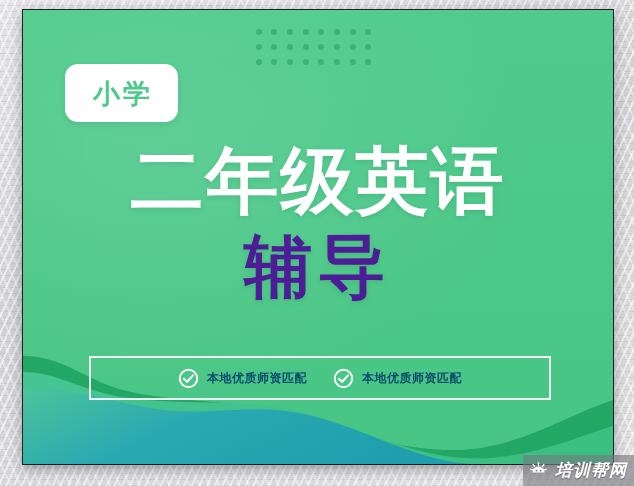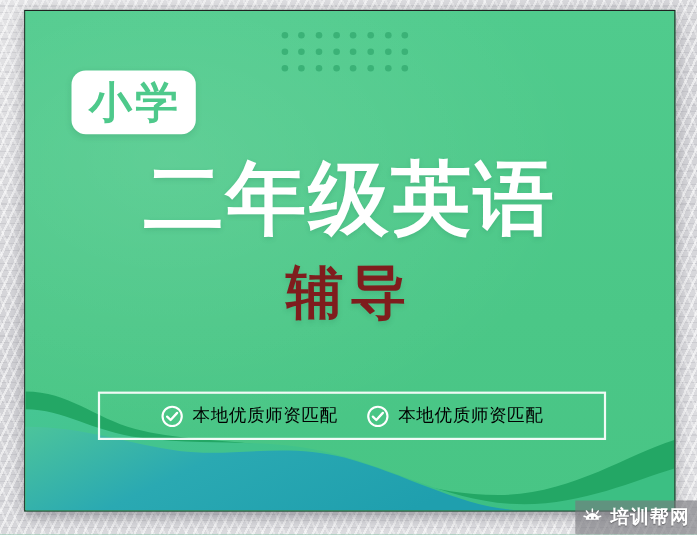--- a/index.html
+++ b/index.html
@@ -85,21 +85,21 @@
     background: #ffffff;
     border-radius: 13px;
     display: flex;
     align-items: center;
     justify-content: center;
     z-index: 4;
     box-shadow: 0 2px 6px rgba(20,90,60,.14);
   }
   #level-badge-text {
     color: #4ec98b;
-    font-size: 39px;
+    font-size: 27px;
     line-height: 1;
     font-weight: 700;
     letter-spacing: 3px;
     padding-left: 3px;
   }
 
   
   #headline-block {
     position: absolute;
     left: 0;
@@ -111,23 +111,23 @@
   #headline-line-1 {
     color: #ffffff;
     font-weight: 700;
     font-size: 73px;
     line-height: 86px;
     letter-spacing: 2px;
     text-shadow: 0 2px 5px rgba(30,110,75,.18);
     text-align: center;
   }
   #headline-line-2 {
-    color: #7f1d1d;
-    font-weight: 700;
-    font-size: 52px;
+    color: #4c1d95;
+    font-weight: 700;
+    font-size: 68px;
     line-height: 86px;
     letter-spacing: 6px;
     text-shadow: 0 2px 5px rgba(30,110,75,.18);
   }
 
   
   #features-box {
     position: absolute;
     left: 66px;
     top: 346px;
@@ -145,23 +145,23 @@
     align-items: center;
     gap: 8px;
   }
   .check-icon {
     width: 21px;
     height: 21px;
     flex: none;
     display: block;
   }
   .feature-label {
-    color: #000000;
-    font-size: 16px;
-    font-weight: 400;
+    color: #0c4a6e;
+    font-size: 12px;
+    font-weight: 700;
     line-height: 1;
     letter-spacing: .5px;
     white-space: nowrap;
   }
 
   
   #wave-layer {
     position: absolute;
     left: 0;
     bottom: 0;
@@ -191,20 +191,21 @@
     flex: none;
   }
   #watermark-text {
     color: #ffffff;
     font-size: 17px;
     font-weight: 700;
     line-height: 1;
     letter-spacing: 1px;
     white-space: nowrap;
     text-shadow: 0 1px 1px rgba(0,0,0,.35);
+    font-style: italic;
   }
 </style>
 </head>
 <body>
 
 <div id="page-backdrop"></div>
 
 <div id="poster-card">
   <div id="poster-inner">
 

